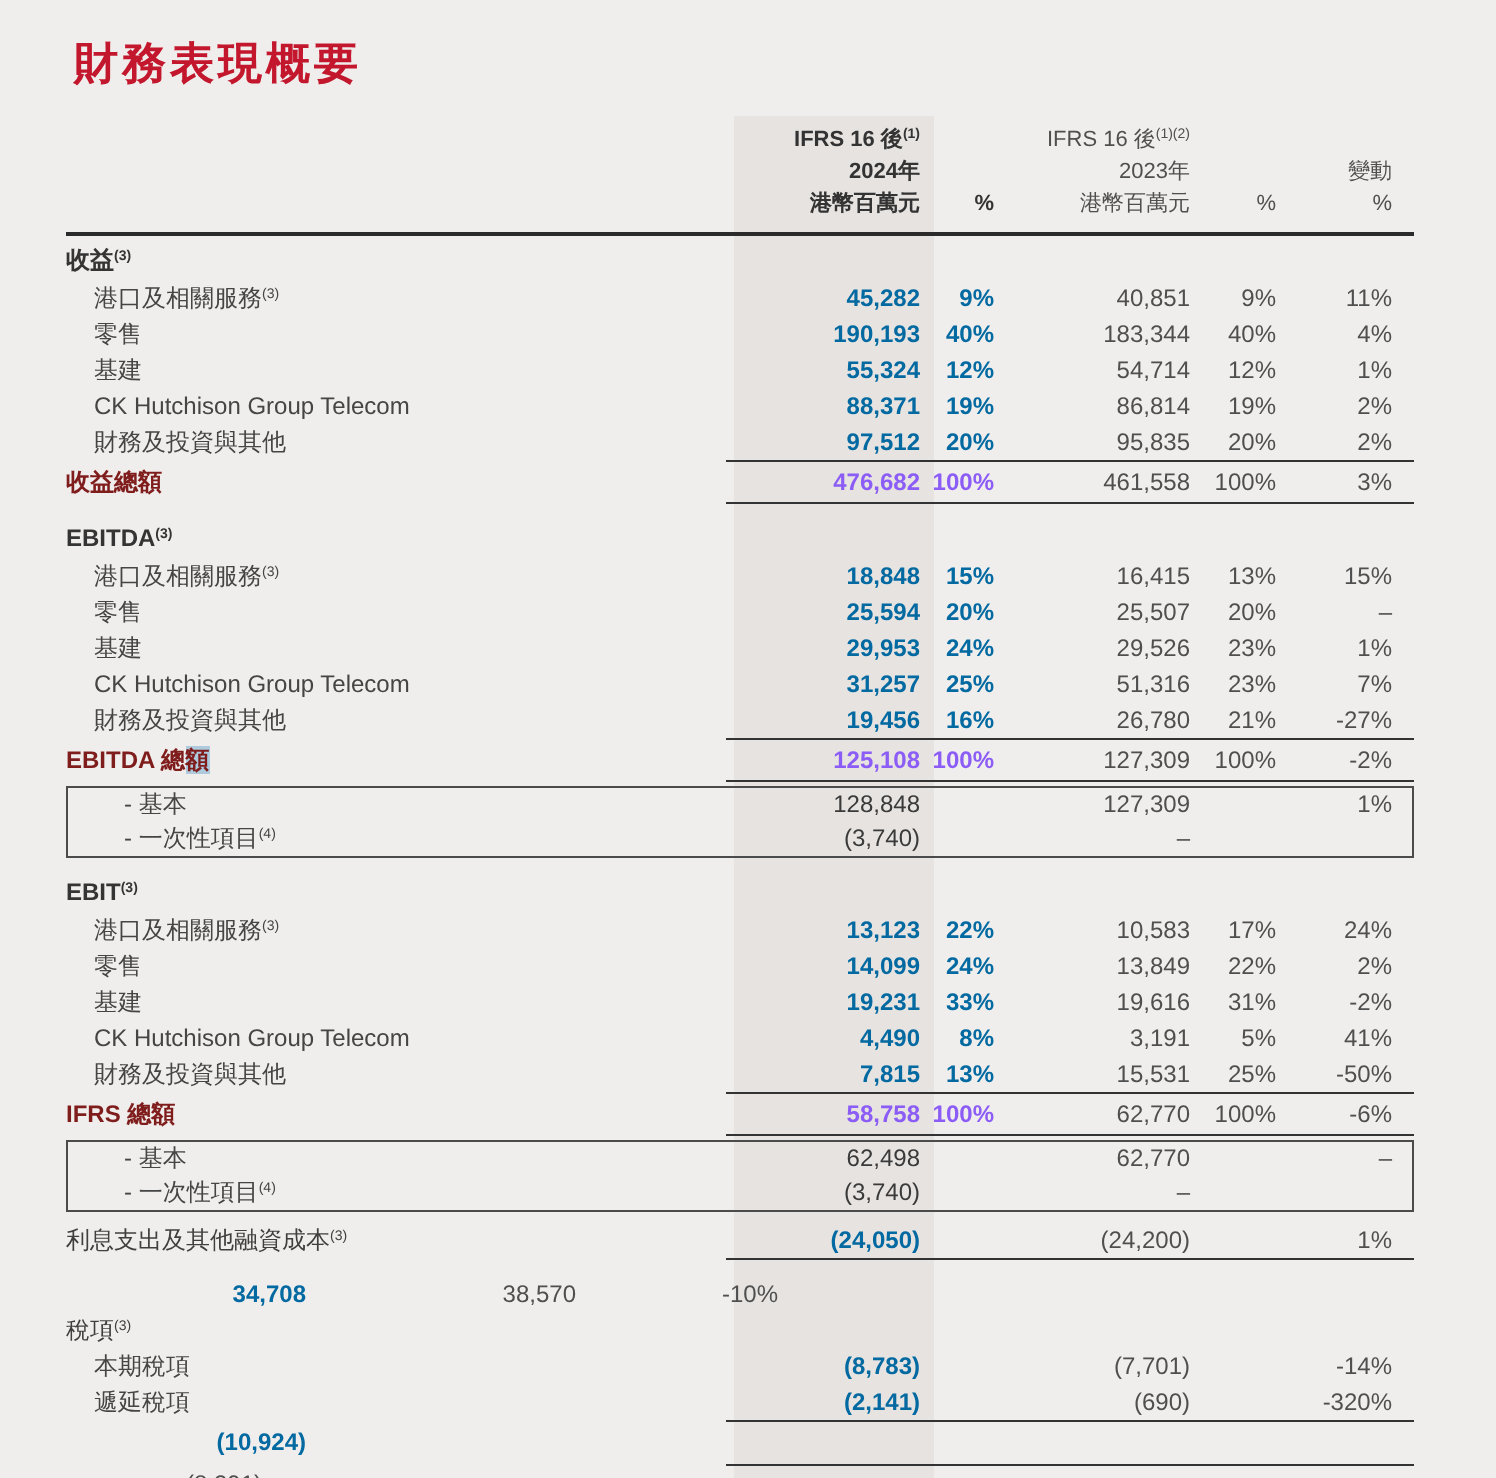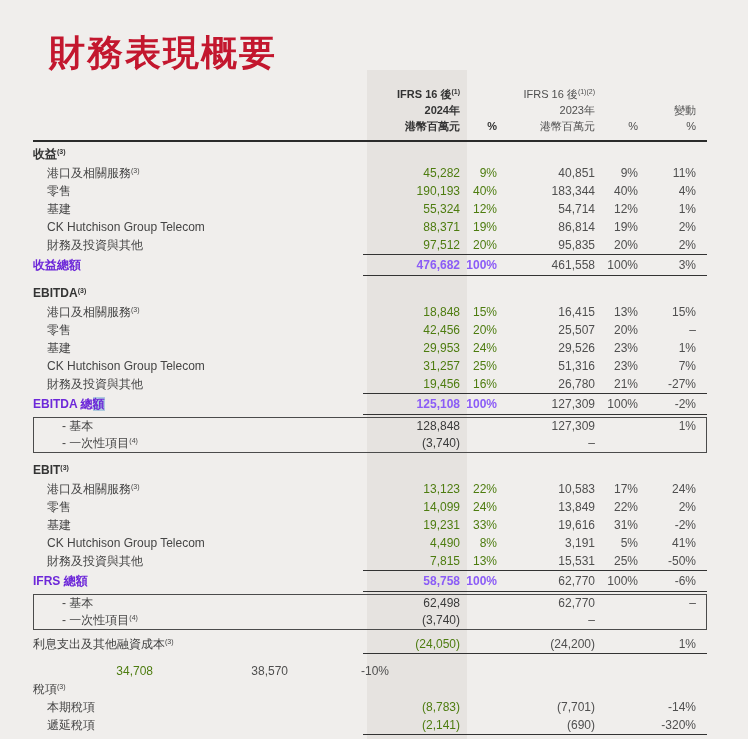--- a/index.html
+++ b/index.html
@@ -7,23 +7,23 @@
     width:748px;height:739px;overflow:hidden;
     background:#f0eeec;
     font-family:"Liberation Sans","DejaVu Sans",sans-serif;
     color:#3d3d3d;
     -webkit-font-smoothing:antialiased;
   }
   .page{position:relative;width:748px;height:739px;}
   .band{position:absolute;left:367px;top:54px;width:100px;bottom:0;background:#e6e3e0;z-index:0;}
   .content{position:relative;z-index:1;padding:0 41px 0 33px;}
   h1.title{
-    margin:16px;padding-top:13px;height:38px;
+    margin:4px;padding-top:13px;height:38px;
     font-family:"DejaVu Serif","Liberation Serif",serif;
-    font-size:36px;font-weight:bold;color:#c3172e;letter-spacing:2px;
+    font-size:22px;font-weight:bold;color:#c3172e;letter-spacing:2px;
   }
   
   .row{display:flex;align-items:baseline;font-size:12px;height:18px;line-height:18px;}
   .lbl{flex:1;text-align:left;white-space:nowrap;overflow:hidden;}
   .c1{width:120px;text-align:right;}
   .c2{width:37px;text-align:right;}
   .c3{width:98px;text-align:right;}
   .c4{width:43px;text-align:right;}
   .c5{width:58px;text-align:right;}
   .row,.hrow{padding-right:11px;}
@@ -32,24 +32,24 @@
   .thead{padding-top:3px;}
   .hrow{display:flex;align-items:baseline;font-size:11px;height:16px;line-height:16px;}
   .hb{font-weight:bold;color:#333;}
   .h23{color:#4e4e4e;}
   .thick-rule{border-top:2.5px solid #2b2b2b;margin-top:6px;height:0;}
   
   .tbody{padding-top:3px;}
   .section .lbl{font-weight:bold;color:#343434;}
   .section{height:19px;line-height:19px;}
   .item .lbl{padding-left:14px;color:#454545;}
-  .item .c1,.item .c2,.row2024b .c1,.row2024b .c2{font-weight:normal;color:#4d7c0f;}
+  .item .c1,.item .c2,.row2024b .c1,.row2024b .c2{font-weight:bold;color:#0369a1;}
   .c3,.c4,.c5{color:#4f4f4f;}
   .total{height:20px;line-height:20px;}
-  .total .lbl{font-weight:bold;color:#6d28d9;}
+  .total .lbl{font-weight:bold;color:#7f1d1d;}
   .total .c1,.total .c2{font-weight:bold;color:#8b5cf6;}
   .rule-num{height:0;border-top:1.5px solid #333;margin-left:330px;}
   .gap{height:8px;}
   .gap-sm{height:5px;}
   .box{border:1px solid #4b4b4b;margin-top:2px;padding-left:15px;}
   .box .row{height:17px;line-height:17px;padding-right:10px;}
   .box .lbl{padding-left:13px;color:#454545;}
   .box .c1{color:#3a3a3a;}
   .hl{background:#aecbdd;}
   .plain .lbl{color:#3f3f3f;}
@@ -163,21 +163,21 @@
         <div class="row item">
           <div class="lbl"><span>港口及相關服務</span><sup>(3)</sup></div>
           <div class="c1">18,848</div>
           <div class="c2">15%</div>
           <div class="c3">16,415</div>
           <div class="c4">13%</div>
           <div class="c5">15%</div>
         </div>
         <div class="row item">
           <div class="lbl"><span>零售</span></div>
-          <div class="c1">42,456</div>
+          <div class="c1">25,594</div>
           <div class="c2">20%</div>
           <div class="c3">25,507</div>
           <div class="c4">20%</div>
           <div class="c5">–</div>
         </div>
         <div class="row item">
           <div class="lbl"><span>基建</span></div>
           <div class="c1">29,953</div>
           <div class="c2">24%</div>
           <div class="c3">29,526</div>

